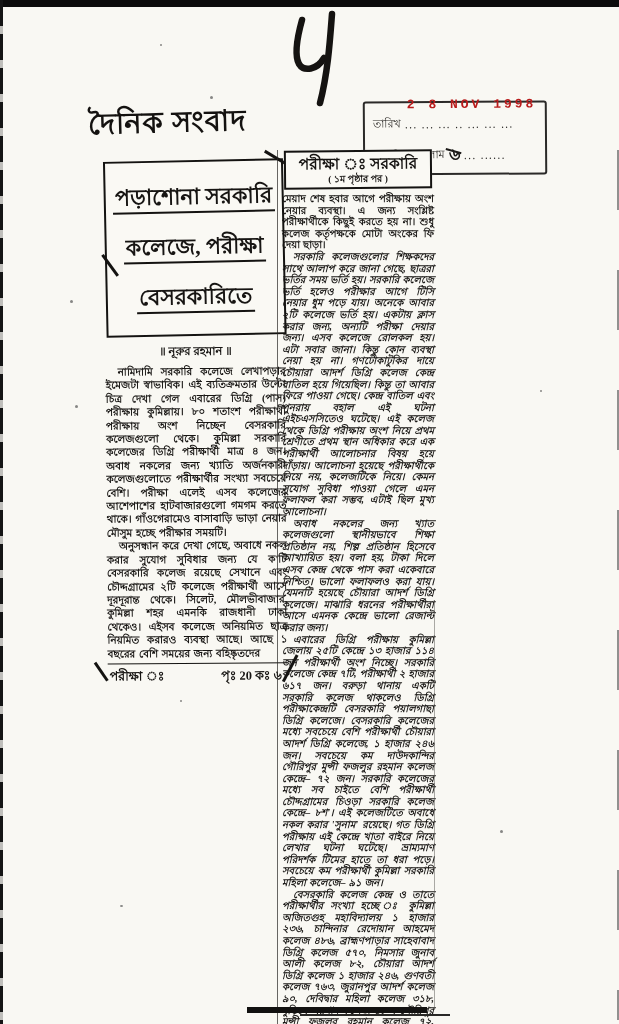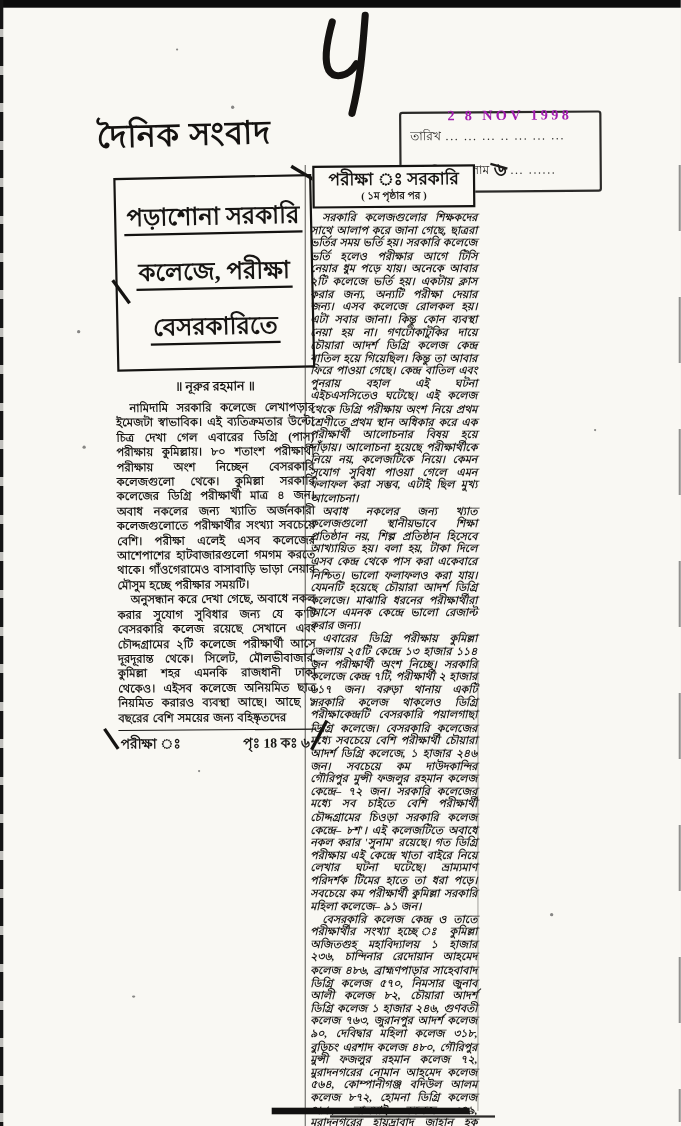--- a/index.html
+++ b/index.html
@@ -28,22 +28,22 @@
   }
 
   
   .stamp{
     position:absolute;left:363px;top:101px;width:180px;height:70px;
     border:2px solid #2b2a28;border-radius:3px;transform:rotate(-.4deg);
     font-family:"DejaVu Serif",serif;color:#23211e;
   }
   .stamp-date{
     position:absolute;left:42px;top:-6px;
-    font-family:Liberation Serif, serif;font-weight:bold;
-    font-size:13px;letter-spacing:3px;color:#a21caf;white-space:nowrap;
+    font-family:Liberation Mono, monospace;font-weight:bold;
+    font-size:13px;letter-spacing:3px;color:#b91c1c;white-space:nowrap;
   }
   .stamp-row{position:absolute;left:8px;right:6px;display:flex;align-items:center;gap:4px;font-size:11px;}
   .stamp-row.r1{top:12px;}
   .stamp-row.r2{top:38px;}
   .stamp-dots{font-size:10px;letter-spacing:1px;color:#2b2a28;white-space:nowrap;overflow:hidden;}
   .hand-mark{font-family:"DejaVu Sans",sans-serif;font-size:17px;font-weight:bold;color:#1c1a18;transform:rotate(-8deg);}
   .hand-mark.crossed{position:relative;}
   .hand-mark.crossed::after{content:"";position:absolute;left:-3px;top:9px;width:16px;height:2px;background:#1c1a18;transform:rotate(24deg);}
 
   
@@ -133,29 +133,30 @@
       <span class="hl-line"><span>কলেজে, পরীক্ষা</span></span>
       <span class="hl-line"><span>বেসরকারিতে</span></span>
     </div>
     <div class="byline">॥  নূরুর  রহমান  ॥</div>
     <p class="indent">নামিদামি সরকারি কলেজে লেখাপড়ার ইমেজটা স্বাভাবিক। এই ব্যতিক্রমতার উল্টো চিত্র দেখা গেল এবারের ডিগ্রি (পাস) পরীক্ষায় কুমিল্লায়। ৮০ শতাংশ পরীক্ষার্থী পরীক্ষায় অংশ নিচ্ছেন বেসরকারি কলেজগুলো থেকে। কুমিল্লা সরকারি কলেজের ডিগ্রি পরীক্ষার্থী মাত্র ৪ জন। অবাধ নকলের জন্য খ্যাতি অর্জনকারী কলেজগুলোতে পরীক্ষার্থীর সংখ্যা সবচেয়ে বেশি। পরীক্ষা এলেই এসব কলেজের আশেপাশের হাটবাজারগুলো গমগম করতে থাকে। গাঁওগেরামেও বাসাবাড়ি ভাড়া নেয়ার মৌসুম হচ্ছে পরীক্ষার সময়টি।</p>
     <p class="indent">অনুসন্ধান করে দেখা গেছে, অবাধে নকল করার সুযোগ সুবিধার জন্য যে ক'টি বেসরকারি কলেজ রয়েছে সেখানে এবং চৌদ্দগ্রামের ২টি কলেজে পরীক্ষার্থী আসে দূরদূরান্ত থেকে। সিলেট, মৌলভীবাজার, কুমিল্লা শহর এমনকি রাজধানী ঢাকা থেকেও। এইসব কলেজে অনিয়মিত ছাত্র নিয়মিত করারও ব্যবস্থা আছে। আছে ১ বছরের বেশি সময়ের জন্য বহিষ্কৃতদের</p>
     <div class="jumpline">
       <div class="slash"></div>
       <div class="slash2"></div>
       <span>পরীক্ষা  ঃ</span>
-      <span>পৃঃ 18 কঃ ৬</span>
+      <span>পৃঃ 20 কঃ ৬</span>
     </div>
   </div>
 
   <div class="clip-right">
     <div class="rc-headbox">
       <div class="rc-title">পরীক্ষা ঃ সরকারি</div>
       <div class="rc-sub">( ১ম পৃষ্ঠার পর )</div>
     </div>
+    <p>মেয়াদ শেষ হবার আগে পরীক্ষায় অংশ নেয়ার ব্যবস্থা। এ জন্য সংশ্লিষ্ট পরীক্ষার্থীকে কিছুই করতে হয় না। শুধু কলেজ কর্তৃপক্ষকে মোটা অংকের ফি দেয়া ছাড়া।</p>
     <p class="indent">সরকারি কলেজগুলোর শিক্ষকদের সাথে আলাপ করে জানা গেছে, ছাত্ররা ভর্তির সময় ভর্তি হয়। সরকারি কলেজে ভর্তি হলেও পরীক্ষার আগে টিসি নেয়ার ধুম পড়ে যায়। অনেকে আবার ২টি কলেজে ভর্তি হয়। একটায় ক্লাস করার জন্য, অন্যটি পরীক্ষা দেয়ার জন্য। এসব কলেজে রোলকল হয়। এটা সবার জানা। কিন্তু কোন ব্যবস্থা নেয়া হয় না। গণটোকাটুকির দায়ে চৌয়ারা আদর্শ ডিগ্রি কলেজ কেন্দ্র বাতিল হয়ে গিয়েছিল। কিন্তু তা আবার ফিরে পাওয়া গেছে। কেন্দ্র বাতিল এবং পুনরায় বহাল এই ঘটনা এইচএসসিতেও ঘটেছে। এই কলেজ থেকে ডিগ্রি পরীক্ষায় অংশ নিয়ে প্রথম শ্রেণীতে প্রথম স্থান অধিকার করে এক পরীক্ষার্থী আলোচনার বিষয় হয়ে দাঁড়ায়। আলোচনা হয়েছে পরীক্ষার্থীকে নিয়ে নয়, কলেজটিকে নিয়ে। কেমন সুযোগ সুবিধা পাওয়া গেলে এমন ফলাফল করা সম্ভব, এটাই ছিল মুখ্য আলোচনা।</p>
     <p class="indent">অবাধ নকলের জন্য খ্যাত কলেজগুলো স্থানীয়ভাবে শিক্ষা প্রতিষ্ঠান নয়, শিল্প প্রতিষ্ঠান হিসেবে আখ্যায়িত হয়। বলা হয়, টাকা দিলে এসব কেন্দ্র থেকে পাস করা একেবারে নিশ্চিত। ভালো ফলাফলও করা যায়। যেমনটি হয়েছে চৌয়ারা আদর্শ ডিগ্রি কলেজে। মাঝারি ধরনের পরীক্ষার্থীরা আসে এমনক কেন্দ্রে ভালো রেজাল্ট করার জন্য।</p>
     <p class="indent">এবারের ডিগ্রি পরীক্ষায় কুমিল্লা জেলায় ২৫টি কেন্দ্রে ১৩ হাজার ১১৪ জন পরীক্ষার্থী অংশ নিচ্ছে। সরকারি কলেজে কেন্দ্র ৭টি, পরীক্ষার্থী ২ হাজার ৬১৭ জন। বরুড়া থানায় একটি সরকারি কলেজ থাকলেও ডিগ্রি পরীক্ষাকেন্দ্রটি বেসরকারি পয়ালগাছা ডিগ্রি কলেজে। বেসরকারি কলেজের মধ্যে সবচেয়ে বেশি পরীক্ষার্থী চৌয়ারা আদর্শ ডিগ্রি কলেজে, ১ হাজার ২৪৬ জন। সবচেয়ে কম দাউদকান্দির গৌরিপুর মুন্সী ফজলুর রহমান কলেজ কেন্দ্রে– ৭২ জন। সরকারি কলেজের মধ্যে সব চাইতে বেশি পরীক্ষার্থী চৌদ্দগ্রামের চিওড়া সরকারি কলেজ কেন্দ্রে– ৮শ'। এই কলেজটিতে অবাধে নকল করার 'সুনাম' রয়েছে। গত ডিগ্রি পরীক্ষায় এই কেন্দ্রে খাতা বাইরে নিয়ে লেখার ঘটনা ঘটেছে। ভ্রাম্যমাণ পরিদর্শক টিমের হাতে তা ধরা পড়ে। সবচেয়ে কম পরীক্ষার্থী কুমিল্লা সরকারি মহিলা কলেজে– ৯১ জন।</p>
     <p class="indent">বেসরকারি কলেজ কেন্দ্র ও তাতে পরীক্ষার্থীর সংখ্যা হচ্ছে ঃ কুমিল্লা অজিতগুহ মহাবিদ্যালয় ১ হাজার ২৩৬, চান্দিনার রেদোয়ান আহমেদ কলেজ ৪৮৬, ব্রাহ্মণপাড়ার সাহেবাবাদ ডিগ্রি কলেজ ৫৭০, নিমসার জুনাব আলী কলেজ ৮২, চৌয়ারা আদর্শ ডিগ্রি কলেজ ১ হাজার ২৪৬, গুণবতী কলেজ ৭৬৩, জুরানপুর আদর্শ কলেজ ৯০, দেবিদ্বার মহিলা কলেজ ৩১৮, বুড়িচং এরশাদ কলেজ ৪৮০, গৌরিপুর মুন্সী ফজলুর রহমান কলেজ ৭২, মুরাদনগরের নোমান আহমেদ কলেজ ৫৬৪, কোম্পানীগঞ্জ বদিউল আলম কলেজ ৮৭২, হোমনা ডিগ্রি কলেজ ৪৯১, লালমাই কলেজ ৩৪৯, মুরাদনগরের হায়দ্রাবাদ জাহান হক ডিগ্রি কলেজ ১৭৩, মুরাদনগরের শ্রীকাইল কলেজ ৬৮১, লাঙ্গলকোট হাসান মেমোরিয়াল কলেজ ১ হাজার ১২৮ এবং পয়ালগাছা ডিগ্রি কলেজ ৮৯৬। সরকারি কলেজ কেন্দ্রে পরীক্ষার্থীর সংখ্যা হচ্ছে ঃ ভিক্টোরিয়া সরকারি বিশ্ববিদ্যালয় কলেজ ২৩০, কুমিল্লা সরকারি মহিলা কলেজ ৯১, চৌদ্দগ্রাম সরকারি কলেজ ২শ' ৫, হাসানপুর সরকারি কলেজ ২৩৪, দেবিদ্বার এস এ সরকারি কলেজ ৫৪৬ এবং চৌদ্দগ্রামের চিওড়া সরকারি কলেজ ৮শ'।</p>
   </div>
 
   <div class="bottom-bar"></div>
   <div class="bottom-line"></div>
   <div class="right-col-line"></div>
 

